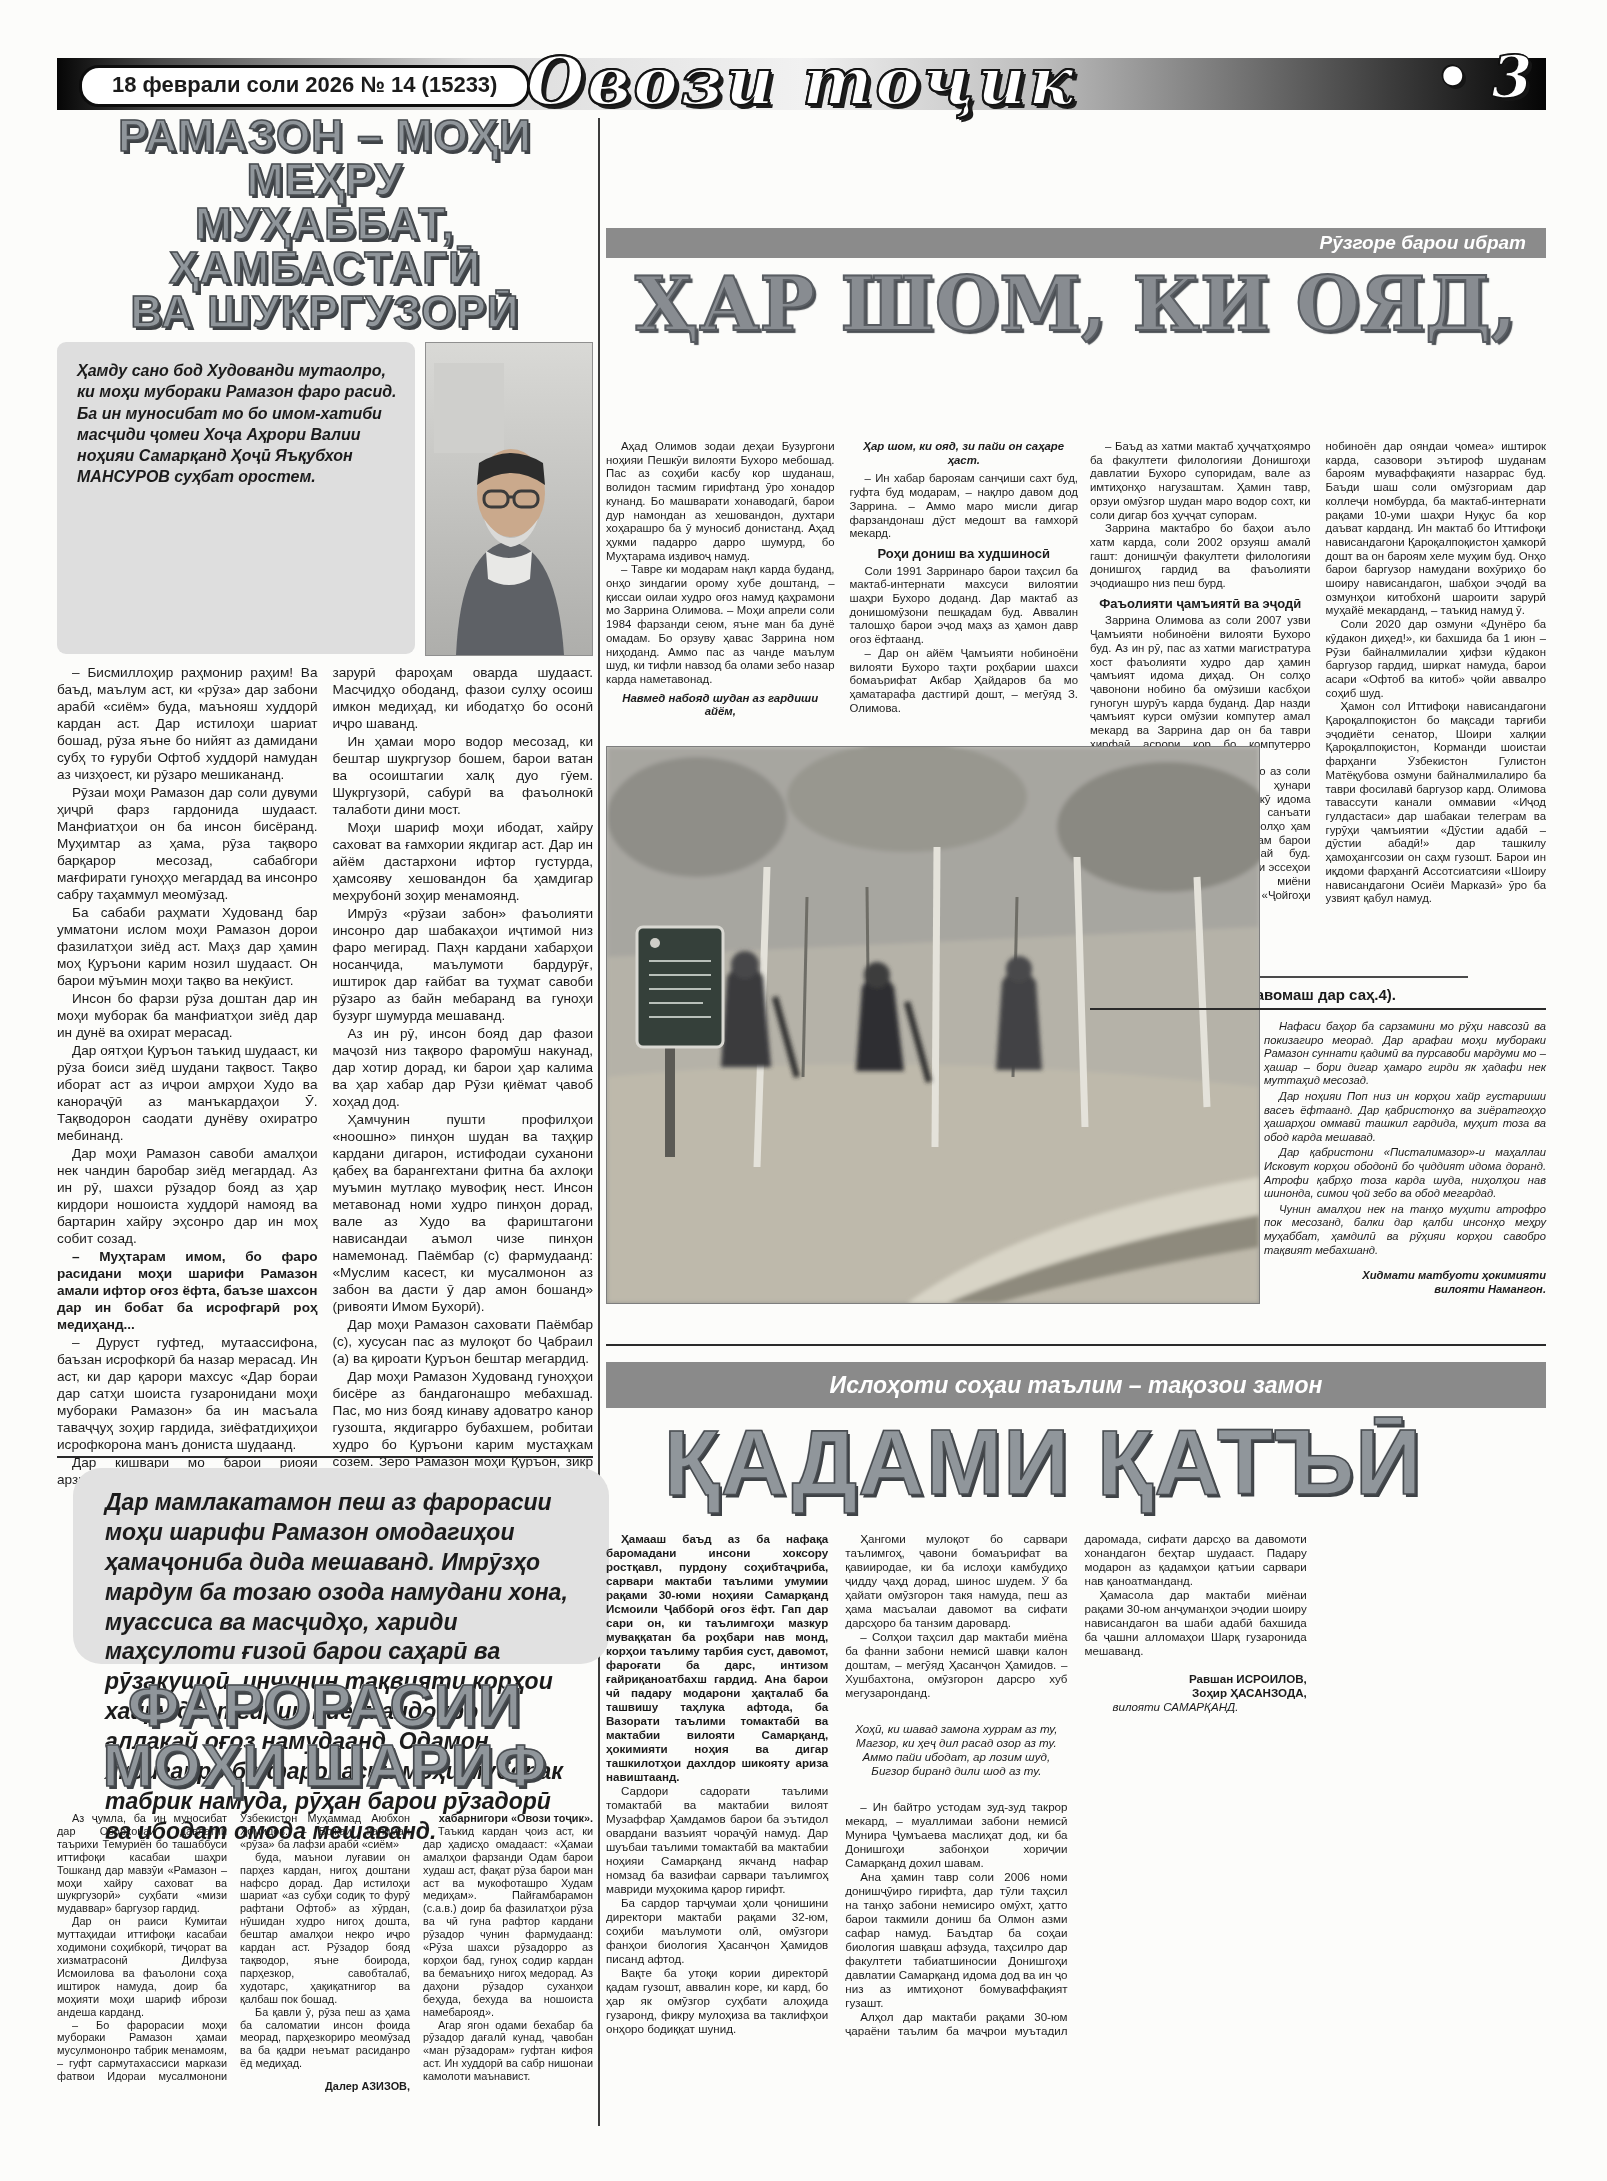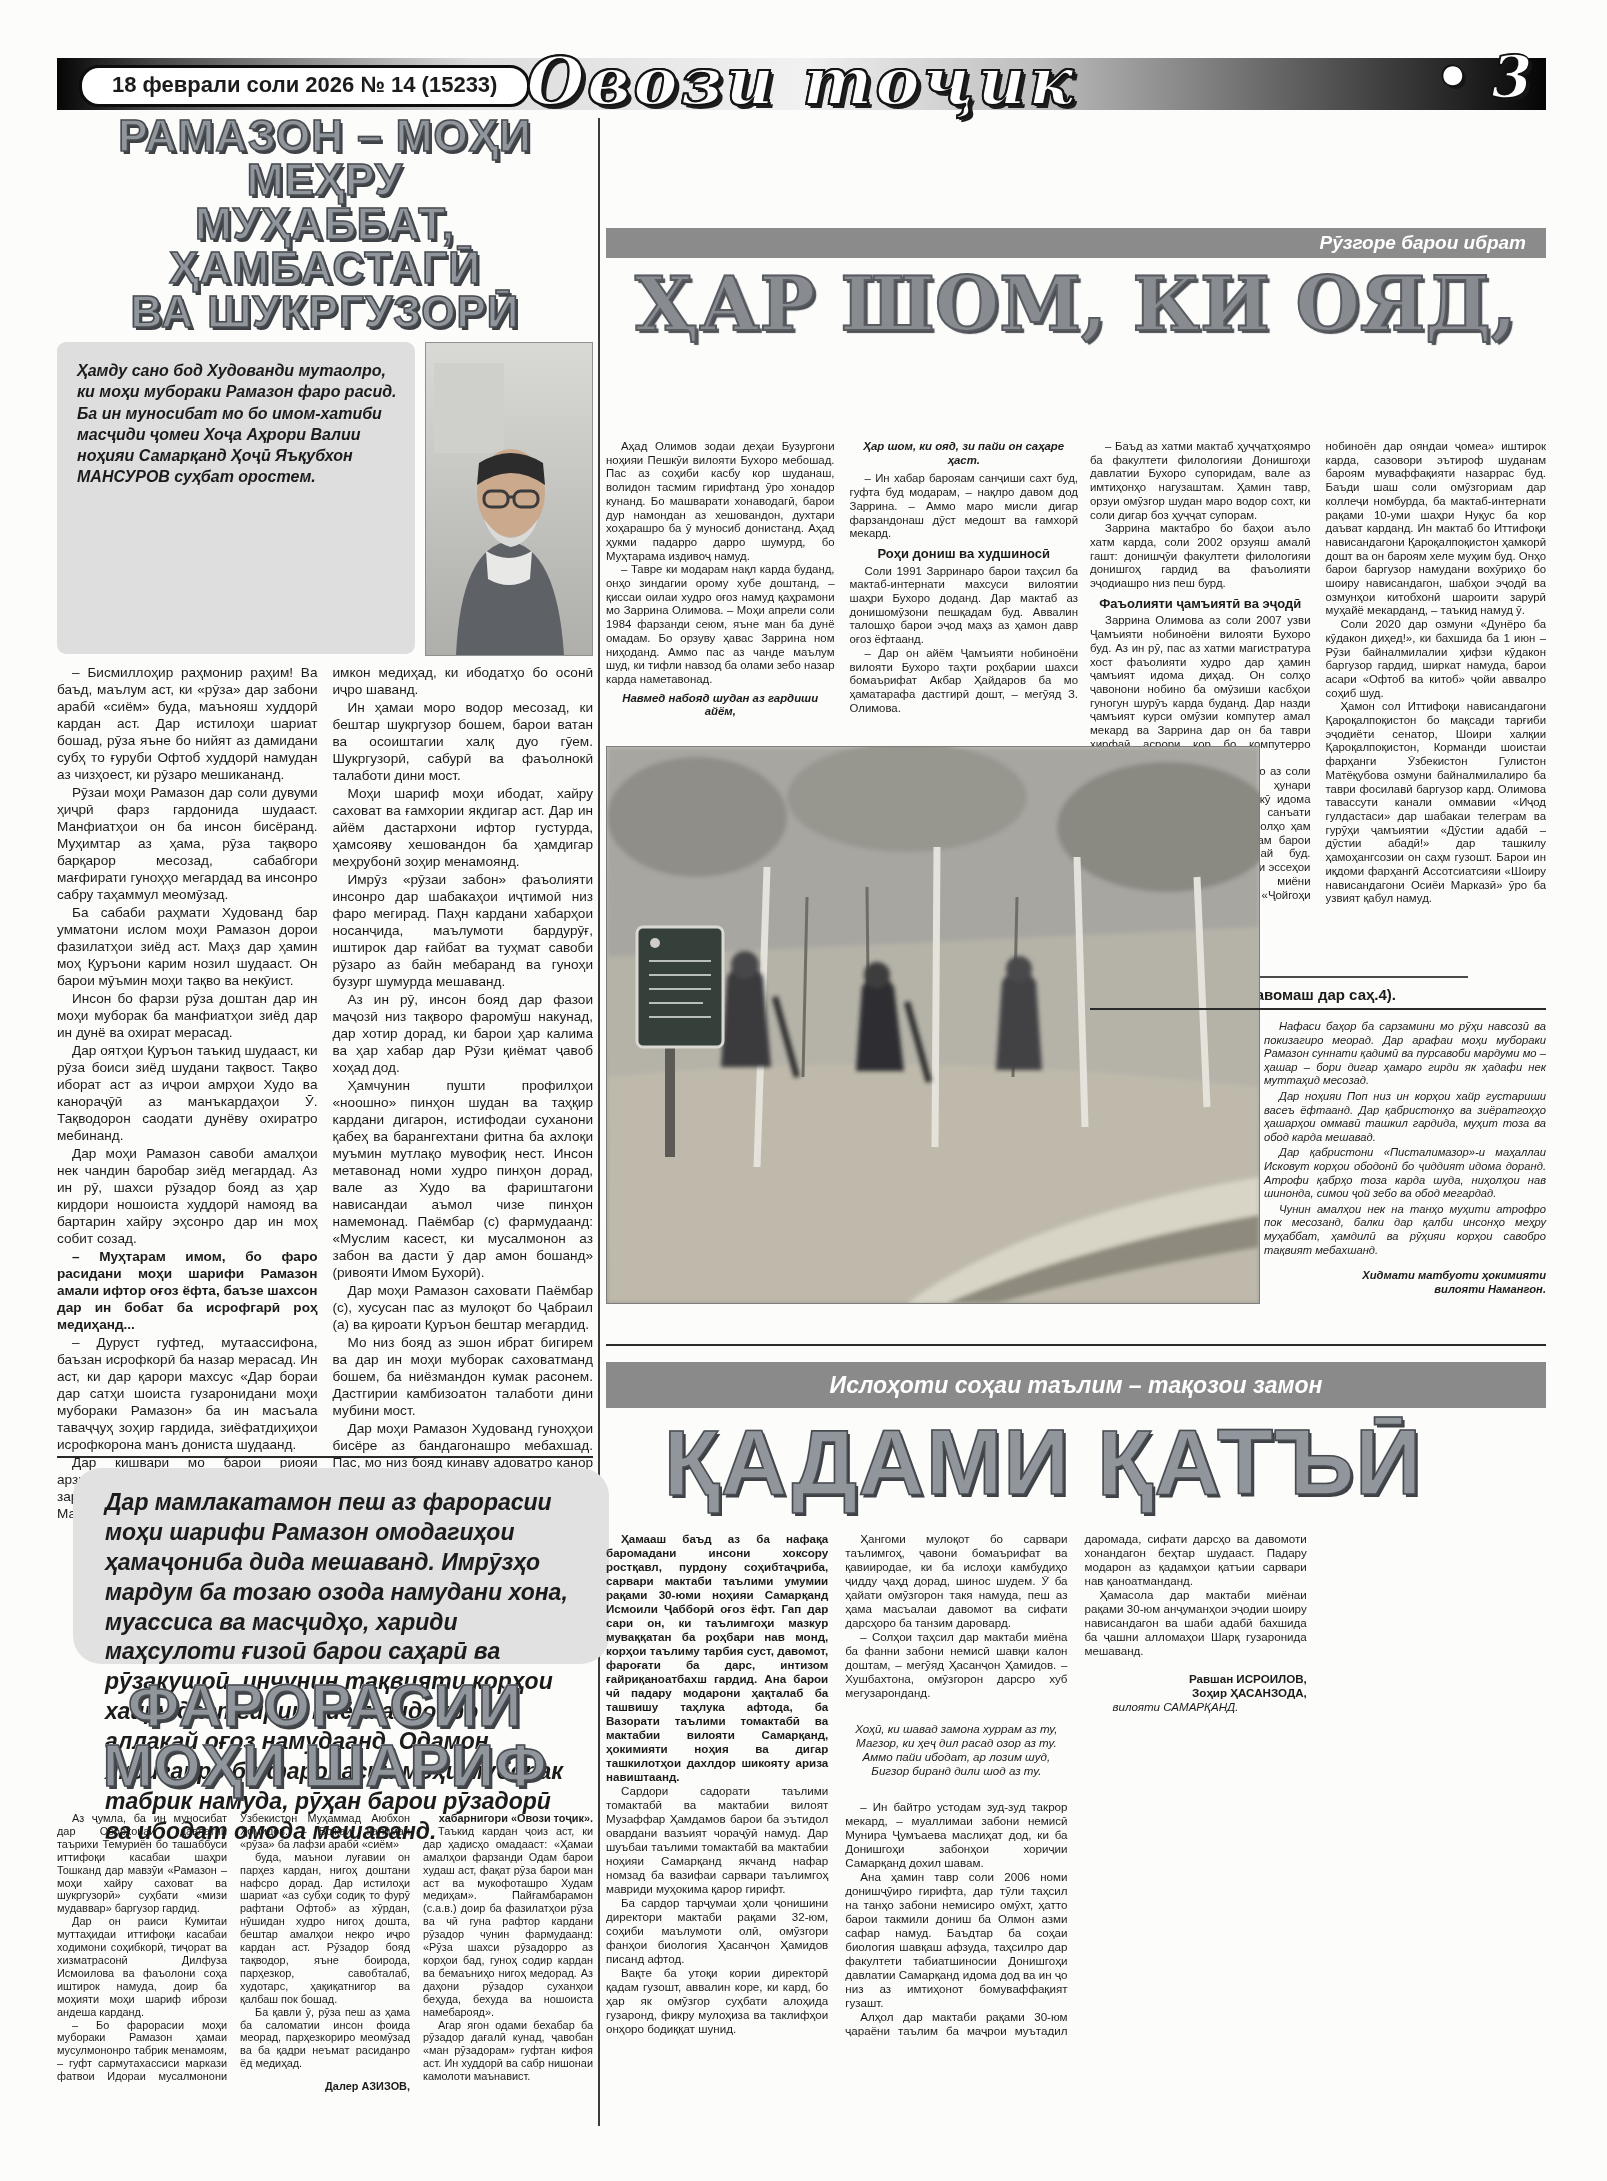--- a/index.html
+++ b/index.html
@@ -128,21 +128,20 @@
       <p>Дар моҳи Рамазон савоби амалҳои нек чандин баробар зиёд мегардад. Аз ин рӯ, шахси рӯзадор бояд аз ҳар кирдори ношоиста худдорӣ намояд ва бартарин хайру эҳсонро дар ин моҳ собит созад.</p>
       <p class="boldq">– Муҳтарам имом, бо фаро расидани моҳи шарифи Рамазон амали ифтор оғоз ёфта, баъзе шахсон дар ин бобат ба исрофгарӣ роҳ медиҳанд...</p>
       <p>– Дуруст гуфтед, мутаассифона, баъзан исрофкорӣ ба назар мерасад. Ин аст, ки дар қарори махсус «Дар бораи дар сатҳи шоиста гузаронидани моҳи мубораки Рамазон» ба ин масъала таваҷҷуҳ зоҳир гардида, зиёфатдиҳиҳои исрофкорона манъ дониста шудаанд.</p>
       <p>Дар кишвари мо барои риояи арзишҳои динии мусалмонон шароити зарурӣ фароҳам оварда шудааст. Масҷидҳо ободанд, фазои сулҳу осоиш имкон медиҳад, ки ибодатҳо бо осонӣ иҷро шаванд.</p>
       <p>Ин ҳамаи моро водор месозад, ки бештар шукргузор бошем, барои ватан ва осоиштагии халқ дуо гӯем. Шукргузорӣ, сабурӣ ва фаъолнокӣ талаботи дини мост.</p>
       <p>Моҳи шариф моҳи ибодат, хайру саховат ва ғамхории якдигар аст. Дар ин айём дастархони ифтор густурда, ҳамсояву хешовандон ба ҳамдигар меҳрубонӣ зоҳир менамоянд.</p>
       <p>Имрӯз «рӯзаи забон» фаъолияти инсонро дар шабакаҳои иҷтимоӣ низ фаро мегирад. Паҳн кардани хабарҳои носанҷида, маълумоти бардурӯғ, иштирок дар ғайбат ва туҳмат савоби рӯзаро аз байн мебаранд ва гуноҳи бузург шумурда мешаванд.</p>
       <p>Аз ин рӯ, инсон бояд дар фазои маҷозӣ низ тақворо фаромӯш накунад, дар хотир дорад, ки барои ҳар калима ва ҳар хабар дар Рӯзи қиёмат ҷавоб хоҳад дод.</p>
       <p>Ҳамчунин пушти профилҳои «ноошно» пинҳон шудан ва таҳқир кардани дигарон, истифодаи суханони қабеҳ ва барангехтани фитна ба ахлоқи муъмин мутлақо мувофиқ нест. Инсон метавонад номи худро пинҳон дорад, вале аз Худо ва фариштагони нависандаи аъмол чизе пинҳон намемонад. Паёмбар (с) фармудаанд: «Муслим касест, ки мусалмонон аз забон ва дасти ӯ дар амон бошанд» (ривояти Имом Бухорӣ).</p>
       <p>Дар моҳи Рамазон саховати Паёмбар (с), хусусан пас аз мулоқот бо Ҷабраил (а) ва қироати Қуръон бештар мегардид.</p>
-      <p>Мо низ бояд аз эшон ибрат бигирем ва дар ин моҳи муборак саховатманд бошем, ба ниёзмандон кумак расонем. Дастгирии камбизоатон талаботи дини мубини мост.</p>
       <p>Дар моҳи Рамазон Худованд гуноҳҳои бисёре аз бандагонашро мебахшад. Пас, мо низ бояд кинаву адоватро канор гузошта, якдигарро бубахшем, робитаи худро бо Қуръони карим мустаҳкам созем. Зеро Рамазон моҳи Қуръон, зикр ва истиғфор аст.</p>
 
     </div>
   </div>
 
   <div class="rule" style="left:57px;top:1456px;width:536px;"></div>
 
   <div class="farintro">Дар мамлакатамон пеш аз фарорасии моҳи шарифи Рамазон омодагиҳои ҳамаҷониба дида мешаванд. Имрӯзҳо мардум ба тозаю озода намудани хона, муассиса ва масҷидҳо, хариди маҳсулоти ғизоӣ барои саҳарӣ ва рӯзакушоӣ, инчунин тақвияти корҳои хайру дастгирии ниёзмандонро аллакай оғоз намудаанд. Одамон якдигарро бо фарорасии моҳи муборак табрик намуда, рӯҳан барои рӯзадорӣ ва ибодат омода мешаванд.</div>
   <div class="grayhead far-head">
     <div>ФАРОРАСИИ</div>

